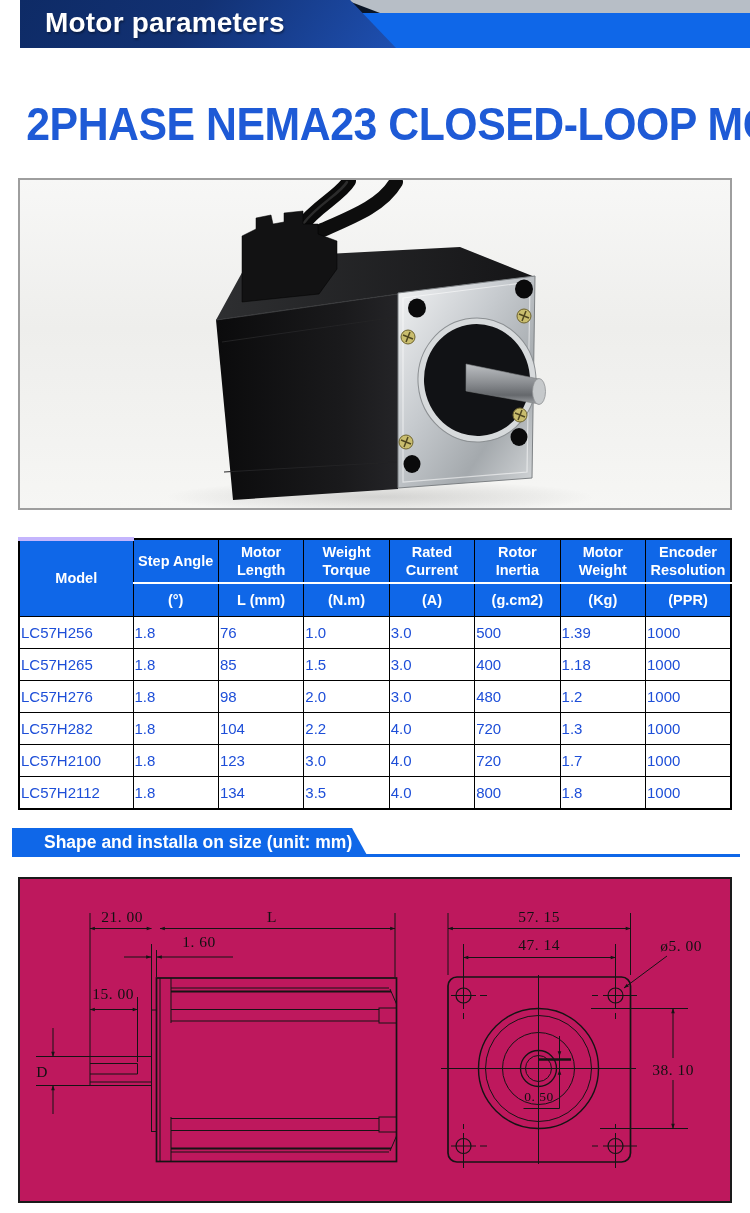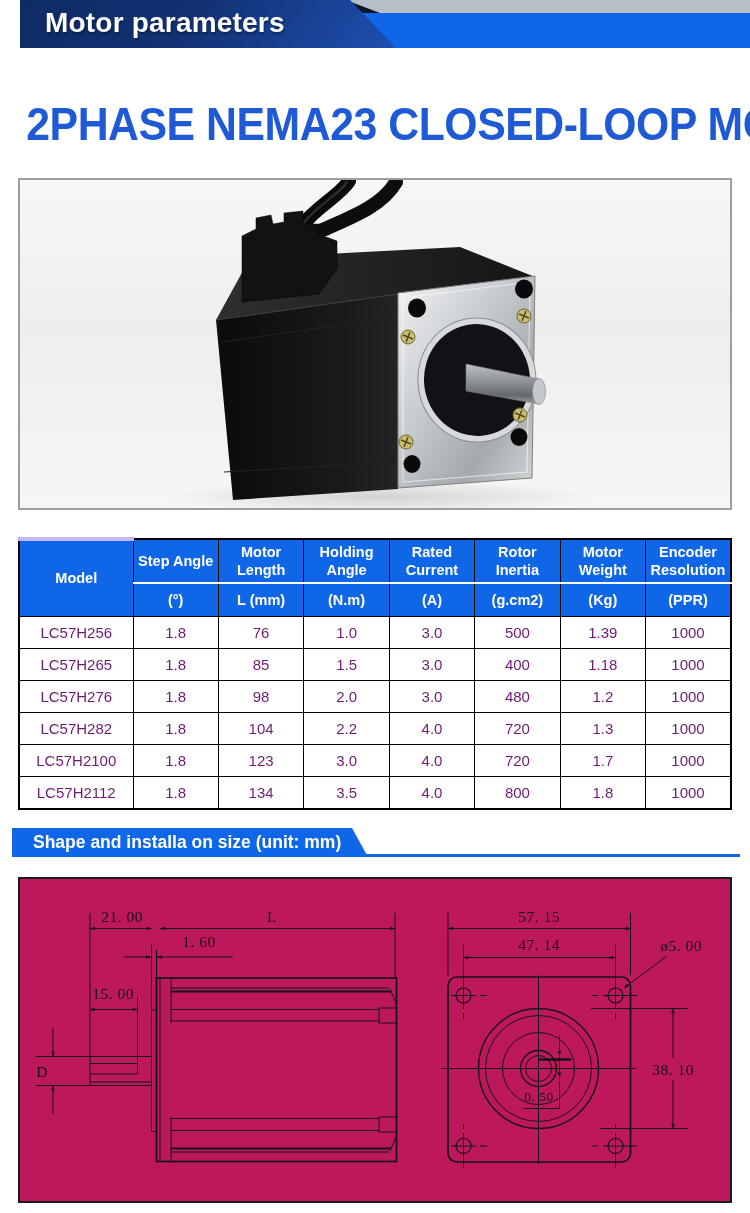--- a/index.html
+++ b/index.html
@@ -30,25 +30,25 @@
   
   .spec-table{position:absolute;left:18px;top:537px;width:714px;border-collapse:collapse;
     table-layout:fixed;}
   .spec-table,.spec-table th,.spec-table td{border:1px solid #000;}
   .spec-table{border:2px solid #000;}
   .spec-table th{background:#0f67e8;color:#fff;font-size:14.5px;font-weight:bold;
     text-align:center;vertical-align:middle;padding:2px 1px;line-height:1.25;}
   .spec-table tr.hdr-units th{border-top:2px solid #ffffff;height:28px;}
   .spec-table tr.hdr-labels th{height:38px;}
   .spec-table th.model-h{border-top:4px solid #c4b5fd;}
-  .spec-table td{font-size:15px;color:#701a75;text-align:center;height:29px;background:#fff;}
+  .spec-table td{font-size:15px;color:#1d4ed8;text-align:left;height:29px;background:#fff;}
   
   .section-banner{position:absolute;left:12px;top:828px;width:356px;height:29px;background:#0f67e8;
     clip-path:polygon(0 0,calc(100% - 16px) 0,100% 100%,0 100%);
-    color:#fff;font-size:17.5px;font-weight:bold;line-height:29px;padding-left:21px;
+    color:#fff;font-size:17.5px;font-weight:bold;line-height:29px;padding-left:32px;
     box-sizing:border-box;white-space:nowrap;}
   .section-underline{position:absolute;left:350px;top:854px;width:390px;height:3px;background:#0f67e8;}
   
   .drawing-box{position:absolute;left:18px;top:877px;width:714px;height:326px;
     border:2px solid #1a1a1a;box-sizing:border-box;background:#be185d;}
   .cad line,.cad rect.o,.cad circle,.cad path.o{stroke:#141414;fill:none;}
   .cad text{font-family:"Liberation Serif", serif;font-size:15.5px;fill:#111;
     letter-spacing:.5px;text-anchor:middle;}
   .cad text.small{font-size:13.5px;}
 </style>
@@ -165,21 +165,21 @@
       <col>
       <col>
       <col>
       <col>
   </colgroup>
   <tbody>
       <tr class="hdr-labels">
     <th rowspan="2" class="model-h">Model</th>
     <th>Step Angle</th>
     <th>Motor Length</th>
-    <th>Holding Angle</th>
+    <th>Weight Torque</th>
     <th>Rated Current</th>
     <th>Rotor Inertia</th>
     <th>Motor Weight</th>
     <th>Encoder Resolution</th>
   </tr>
   <tr class="hdr-units">
     <th>(°)</th>
     <th>L (mm)</th>
     <th>(N.m)</th>
     <th>(A)</th>

